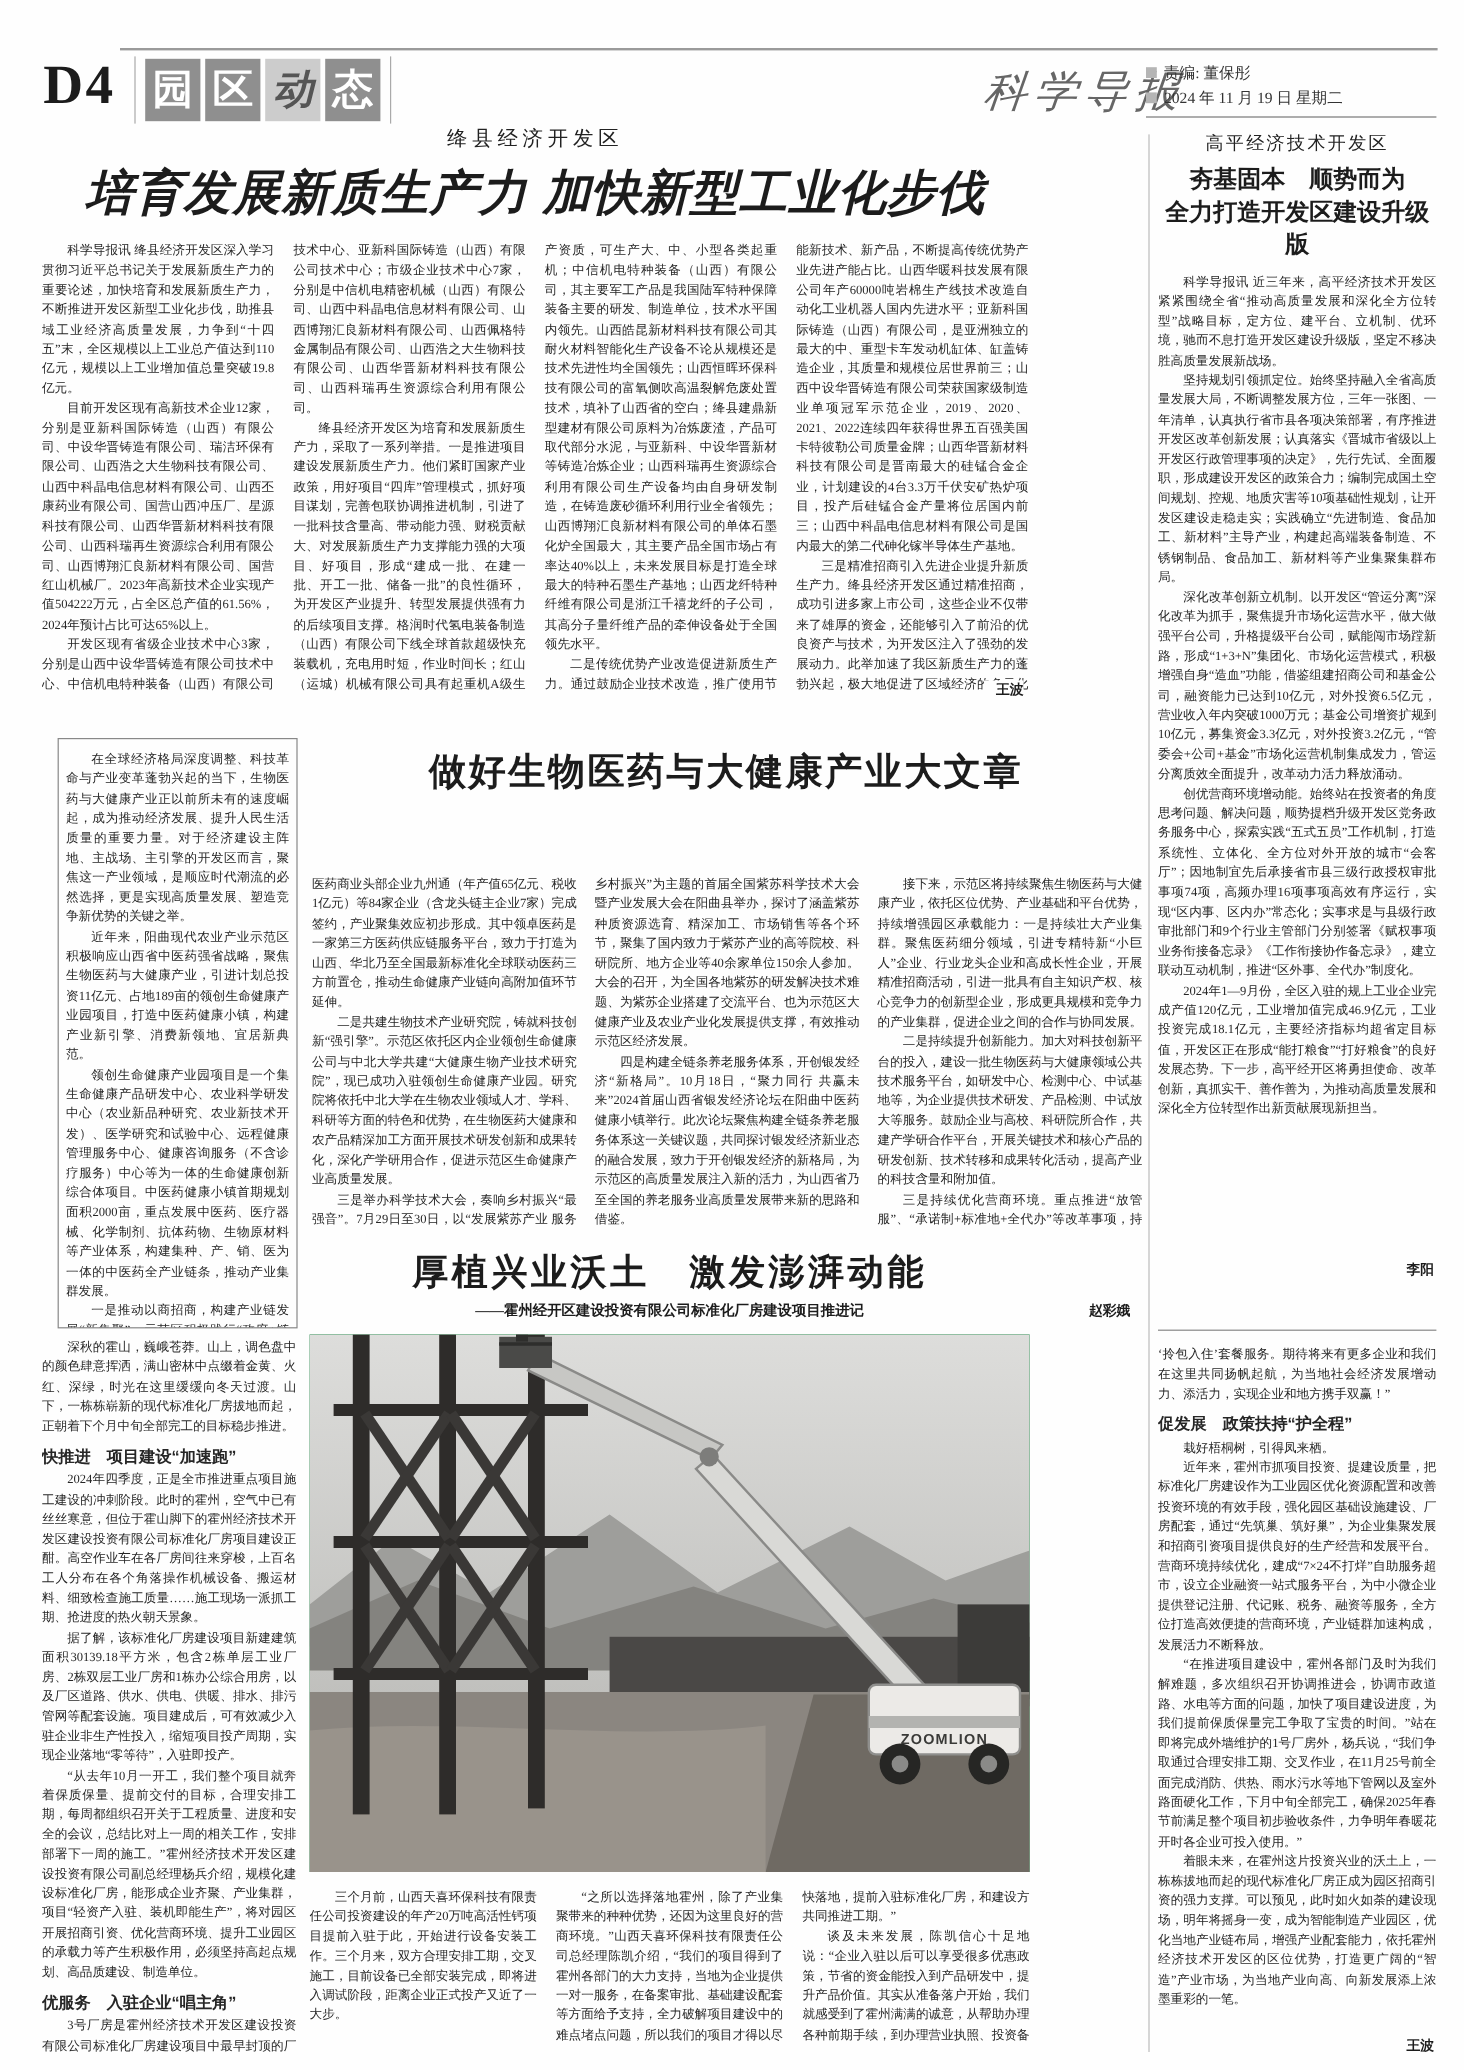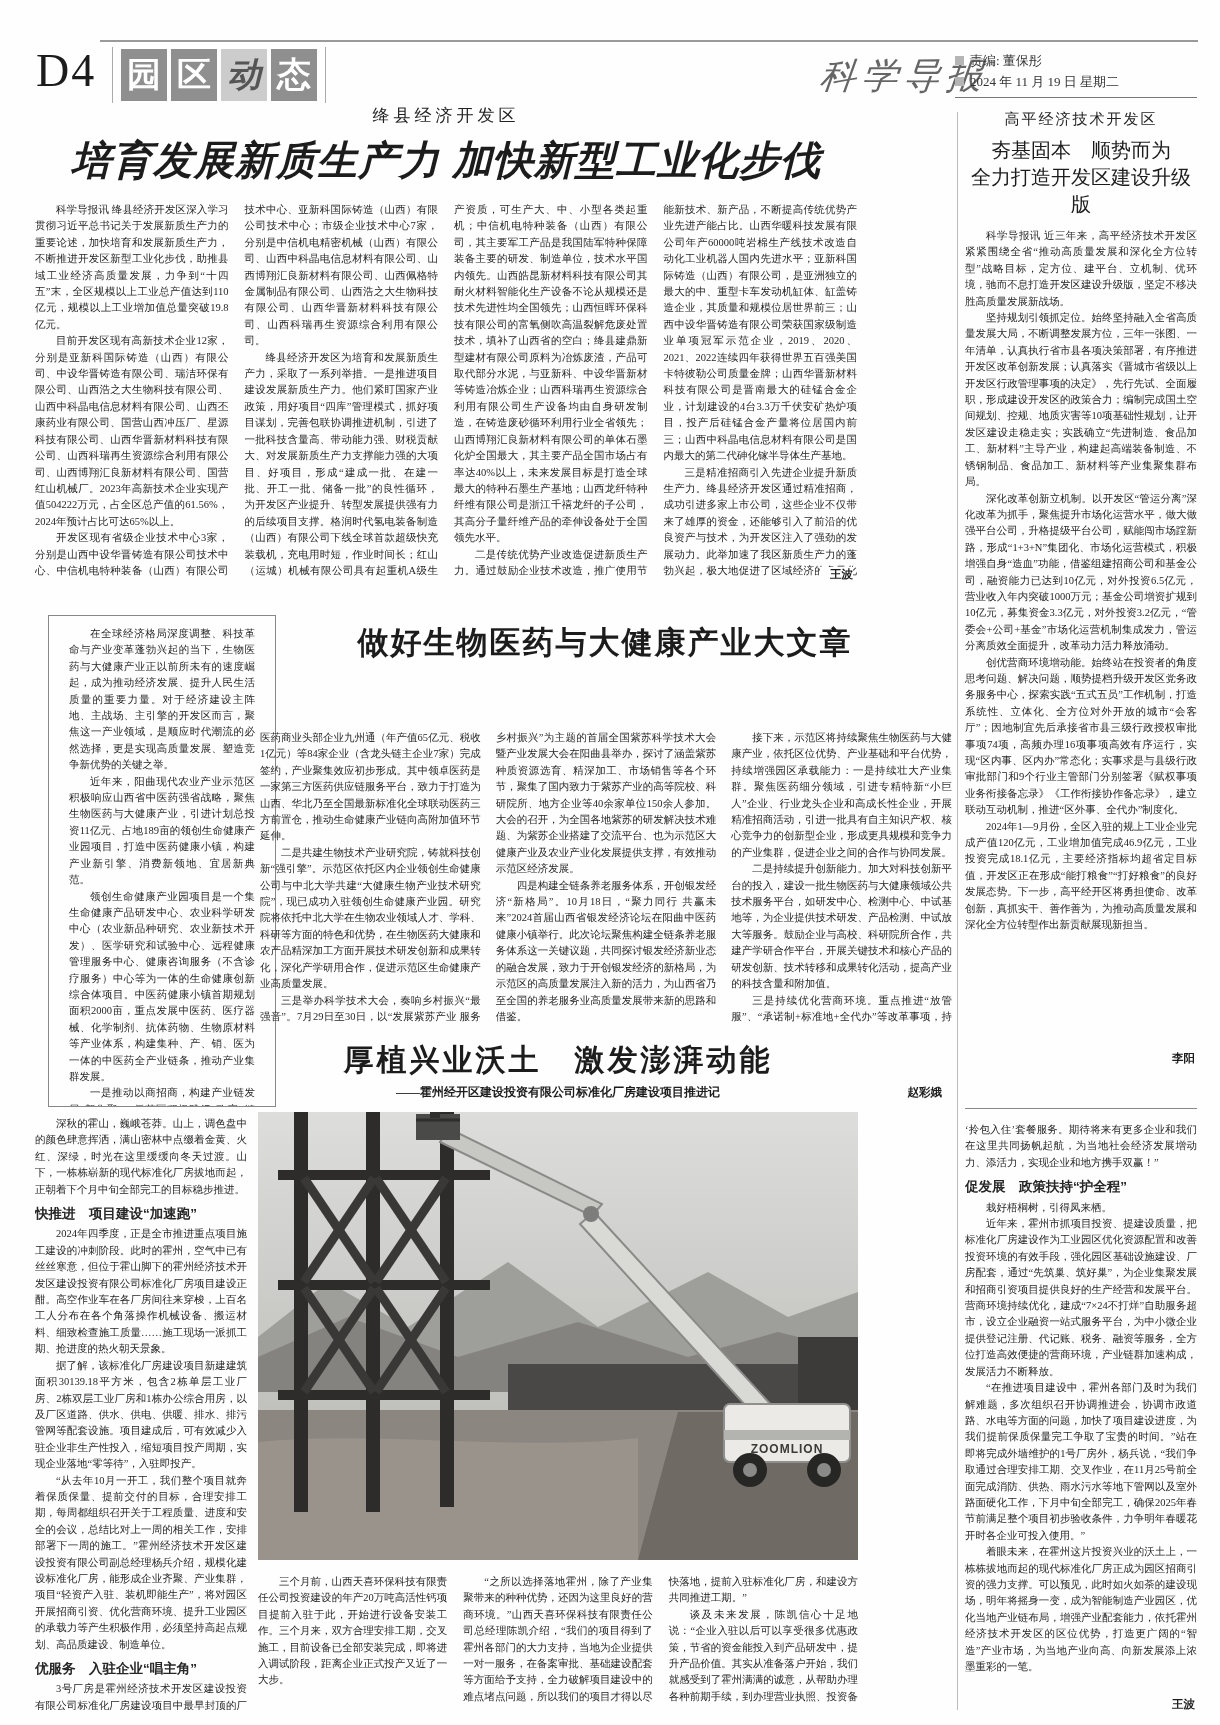--- a/index.html
+++ b/index.html
@@ -1,20 +1,20 @@
 <!DOCTYPE html>
 <html><head>
 <meta charset="utf-8">
 <style>
   html,body{margin:0;padding:0;background:#e9e9e7;}
   .page{position:relative;width:1220px;height:1725px;background:#fefefe;margin:0 auto;
         font-family:"Liberation Serif","DejaVu Serif",serif;color:#1c1c1c;overflow:hidden;}
   
   .top-rule{position:absolute;left:100px;right:22px;top:40px;border-top:2px solid #9a9a9a;}
-  .page-label{position:absolute;left:36px;top:44px;font-size:46px;font-weight:normal;
+  .page-label{position:absolute;left:36px;top:44px;font-size:46px;font-weight:bold;
               font-family:"Liberation Serif",serif;letter-spacing:2px;}
   .section-boxes{position:absolute;left:112px;top:47px;display:flex;gap:4px;align-items:center;
                  border-left:1px solid #aaa;border-right:1px solid #aaa;padding:0 8px;height:56px;}
   .sbox{width:46px;height:52px;background:#8f8f8f;color:#fff;display:flex;align-items:center;justify-content:center;
         font-size:34px;font-weight:bold;font-family:"Liberation Sans",sans-serif;}
   .sbox.alt{background:#cccccc;color:#555;font-style:italic;font-family:"Liberation Serif",serif;}
   .masthead{position:absolute;left:820px;top:52px;font-size:36px;color:#666;font-style:italic;
             font-family:"Liberation Serif",serif;letter-spacing:6px;transform:skewX(-6deg);}
   .credit{position:absolute;left:955px;top:50px;font-size:13px;color:#333;line-height:21px;}
   .credit .row{display:flex;align-items:center;gap:6px;}
@@ -29,26 +29,26 @@
   .vsep{position:absolute;border-left:1px solid #bbb;}
   
   .art1{position:absolute;left:35px;top:104px;width:822px;}
   .art1 h1{margin:6px 0 14px 0;text-align:center;font-family:"Liberation Sans","DejaVu Sans",sans-serif;
            font-size:40px;letter-spacing:1px;font-weight:900;font-style:italic;}
   .art1-body{height:380px;column-count:4;column-gap:16px;column-fill:auto;overflow:hidden;}
   
   .art2{position:absolute;left:965px;top:110px;width:232px;}
   .art2 .kicker{font-size:15px;letter-spacing:2px;}
   .art2 h2{margin:8px 0 10px 0;text-align:center;font-family:"Liberation Sans",sans-serif;
-           font-size:20px;line-height:27px;font-weight:400;}
+           font-size:20px;line-height:27px;font-weight:700;}
   .art2-body{height:838px;overflow:hidden;}
   
   .feature{position:absolute;left:45px;top:612px;width:907px;height:496px;}
   .fbox{position:absolute;left:3px;top:3px;width:186px;height:470px;border:1px solid #888;
-        padding:10px 20px;overflow:hidden;}
+        padding:10px 6px;overflow:hidden;}
   .fhead{position:absolute;left:215px;top:10px;width:690px;text-align:center;
          font-family:"Liberation Sans",sans-serif;font-size:31px;font-weight:900;letter-spacing:2px;}
   .fsub{position:absolute;left:215px;top:72px;width:690px;text-align:center;font-size:14.5px;font-weight:bold;color:#222;}
   .fbody{position:absolute;left:215px;top:118px;width:692px;height:302px;
          column-count:3;column-gap:15px;column-fill:auto;overflow:hidden;}
   .fbyline{right:10px;bottom:8px;text-align:right;}
   
   .h3head{position:absolute;left:258px;top:1040px;width:600px;text-align:center;
           font-family:"Liberation Sans",sans-serif;font-size:30px;font-weight:900;letter-spacing:3px;}
   .h3sub{position:absolute;left:258px;top:1084px;width:600px;text-align:center;font-size:12px;font-weight:bold;}

